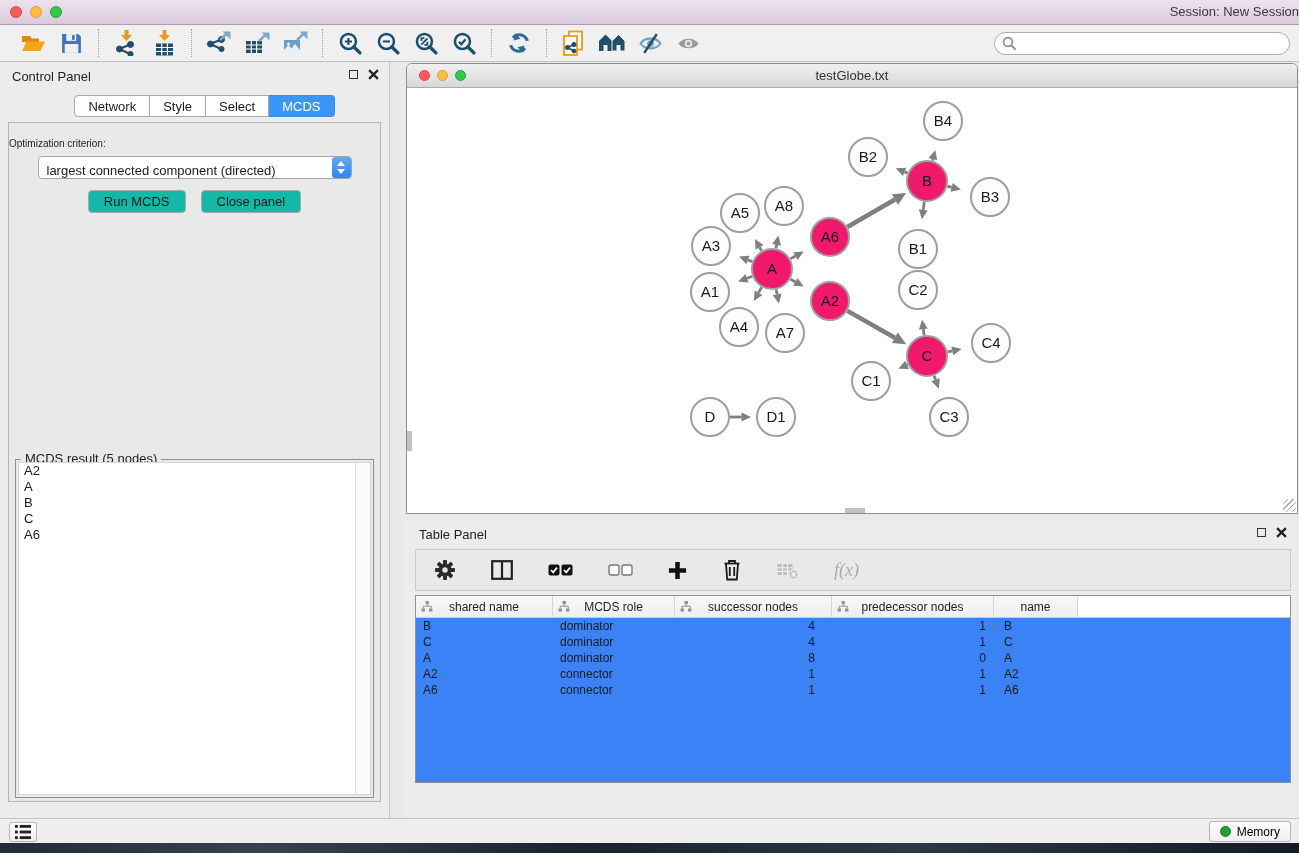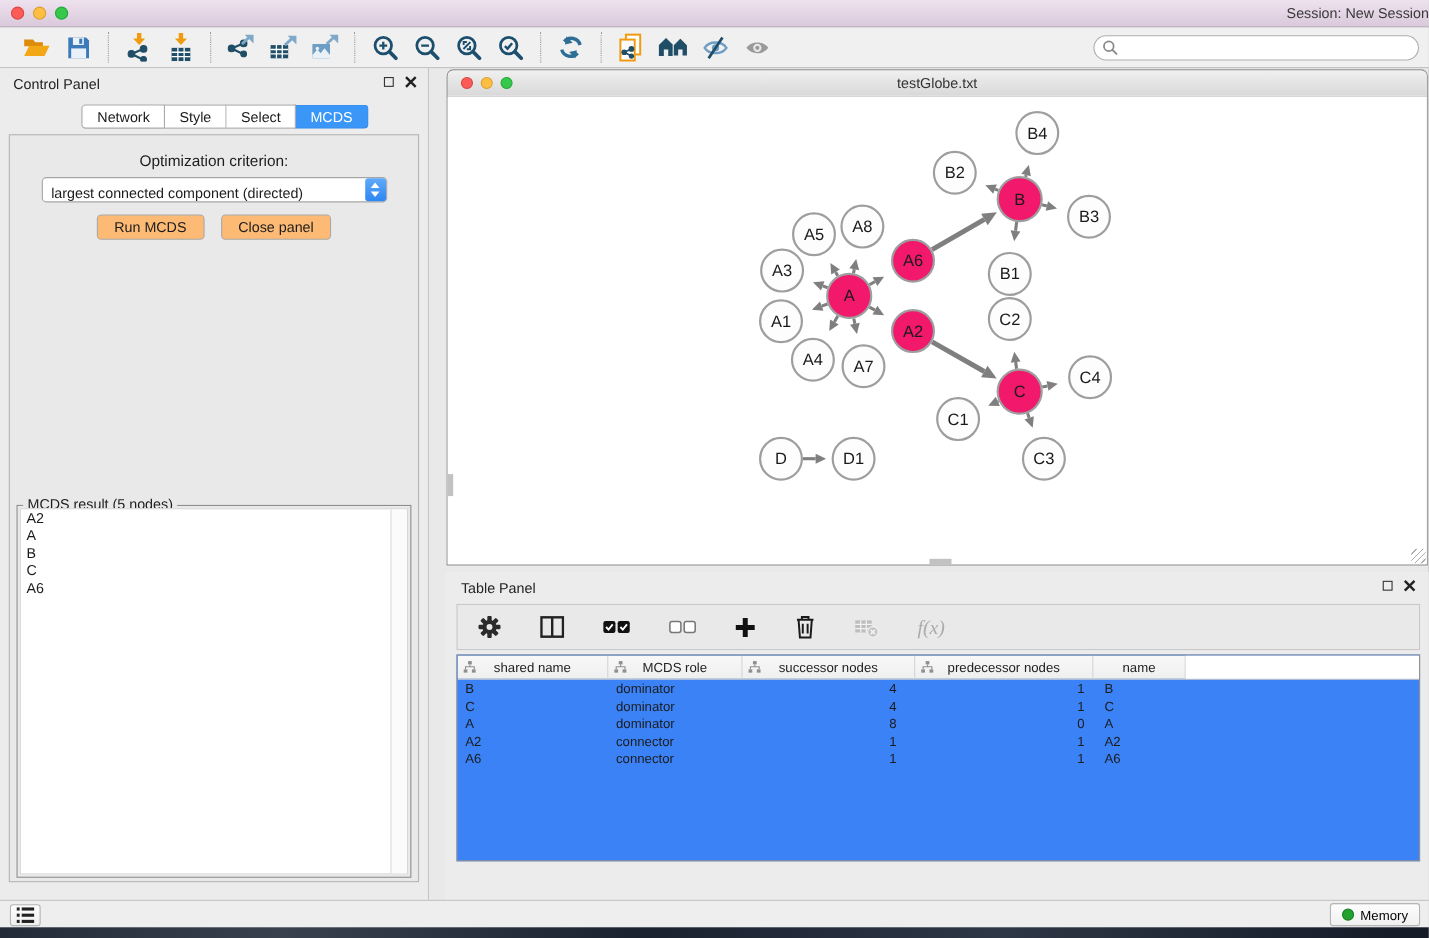--- a/index.html
+++ b/index.html
@@ -34,30 +34,30 @@
   .panel-header .ph-title { position:absolute; left:12px; top:7px; font-size:13px; color:#222; }
   .ph-icons { position:absolute; right:10px; top:7px; display:flex; gap:10px; align-items:center; }
   .cp-tabs { position:absolute; left:0; right:0; top:33px; text-align:center;padding-left:20px; }
   .seg { display:inline-flex; }
   .seg-btn { background:#FFF; border:1px solid #A9A9A9; border-left:none; padding:2px 13px; font-size:13px; height:22px;
     font-family:"Liberation Sans",sans-serif; cursor:pointer; color:#1c1c1c; }
   .seg-btn:first-child { border-left:1px solid #A9A9A9; border-radius:4px 0 0 4px; }
   .seg-btn:last-child { border-radius:0 4px 4px 0; }
   .seg-btn.active { background:#3A97F7; border-color:#3A8BE8; color:#fff; }
   .cp-body { position:absolute; left:8px; right:8px; top:60px; height:680px; border:1px solid #B5B5B5; background:#E9E9E9; }
-  .opt-label { text-align:center; margin-top:15px; font-size:14px; }
+  .opt-label { margin-top:15px; font-size:10px; }
   .dropdown { width:314px; height:23px; margin:7px auto 0 auto; background:#fff; border:1px solid #A6A6A6; border-radius:4px;
     display:flex; align-items:flex-end; cursor:pointer; }
   .dd-text { flex:1; padding-left:8px; font-size:13px; white-space:nowrap; overflow:hidden; }
   .dd-spin { width:19px; height:21px; margin-right:0px; background:linear-gradient(#5FAAF9,#2E86F2); border-radius:3px;
     display:flex; flex-direction:column; align-items:center; justify-content:center; gap:3px; }
   .dd-spin .up { width:0; height:0; border-left:4px solid transparent; border-right:4px solid transparent; border-bottom:5px solid #fff; }
   .dd-spin .down { width:0; height:0; border-left:4px solid transparent; border-right:4px solid transparent; border-top:5px solid #fff; }
   .btn-row { display:flex; justify-content:center; gap:15px; margin-top:11px; }
-  .btn { background:#fdba74; border:1px solid #A9A9A9; border-radius:4px; height:23px; padding:0 15px; font-size:13px;
+  .btn { background:#14b8a6; border:1px solid #A9A9A9; border-radius:4px; height:23px; padding:0 15px; font-size:13px;
     font-family:"Liberation Sans",sans-serif; cursor:pointer; color:#1c1c1c; }
   .result-box { position:absolute; left:6px; right:6px; top:336px; bottom:3px; border:1px solid #8F8F8F; }
   .result-title { position:absolute; top:-9px; left:5px; background:#E9E9E9; padding:0 4px; font-size:13px; }
   .result-list { position:absolute; inset:2px; background:#fff; border:1px solid #D6D6D6; overflow:hidden; }
   .result-scroll { position:absolute; right:0; top:0; bottom:0; width:15px; background:#FBFBFB; border-left:1px solid #DCDCDC; }
   .list-item { padding:0 5px; font-size:13px; line-height:16px; cursor:default; }
 
   
   .right-area { position:absolute; left:405px; top:0; width:894px; height:756px; }
 

